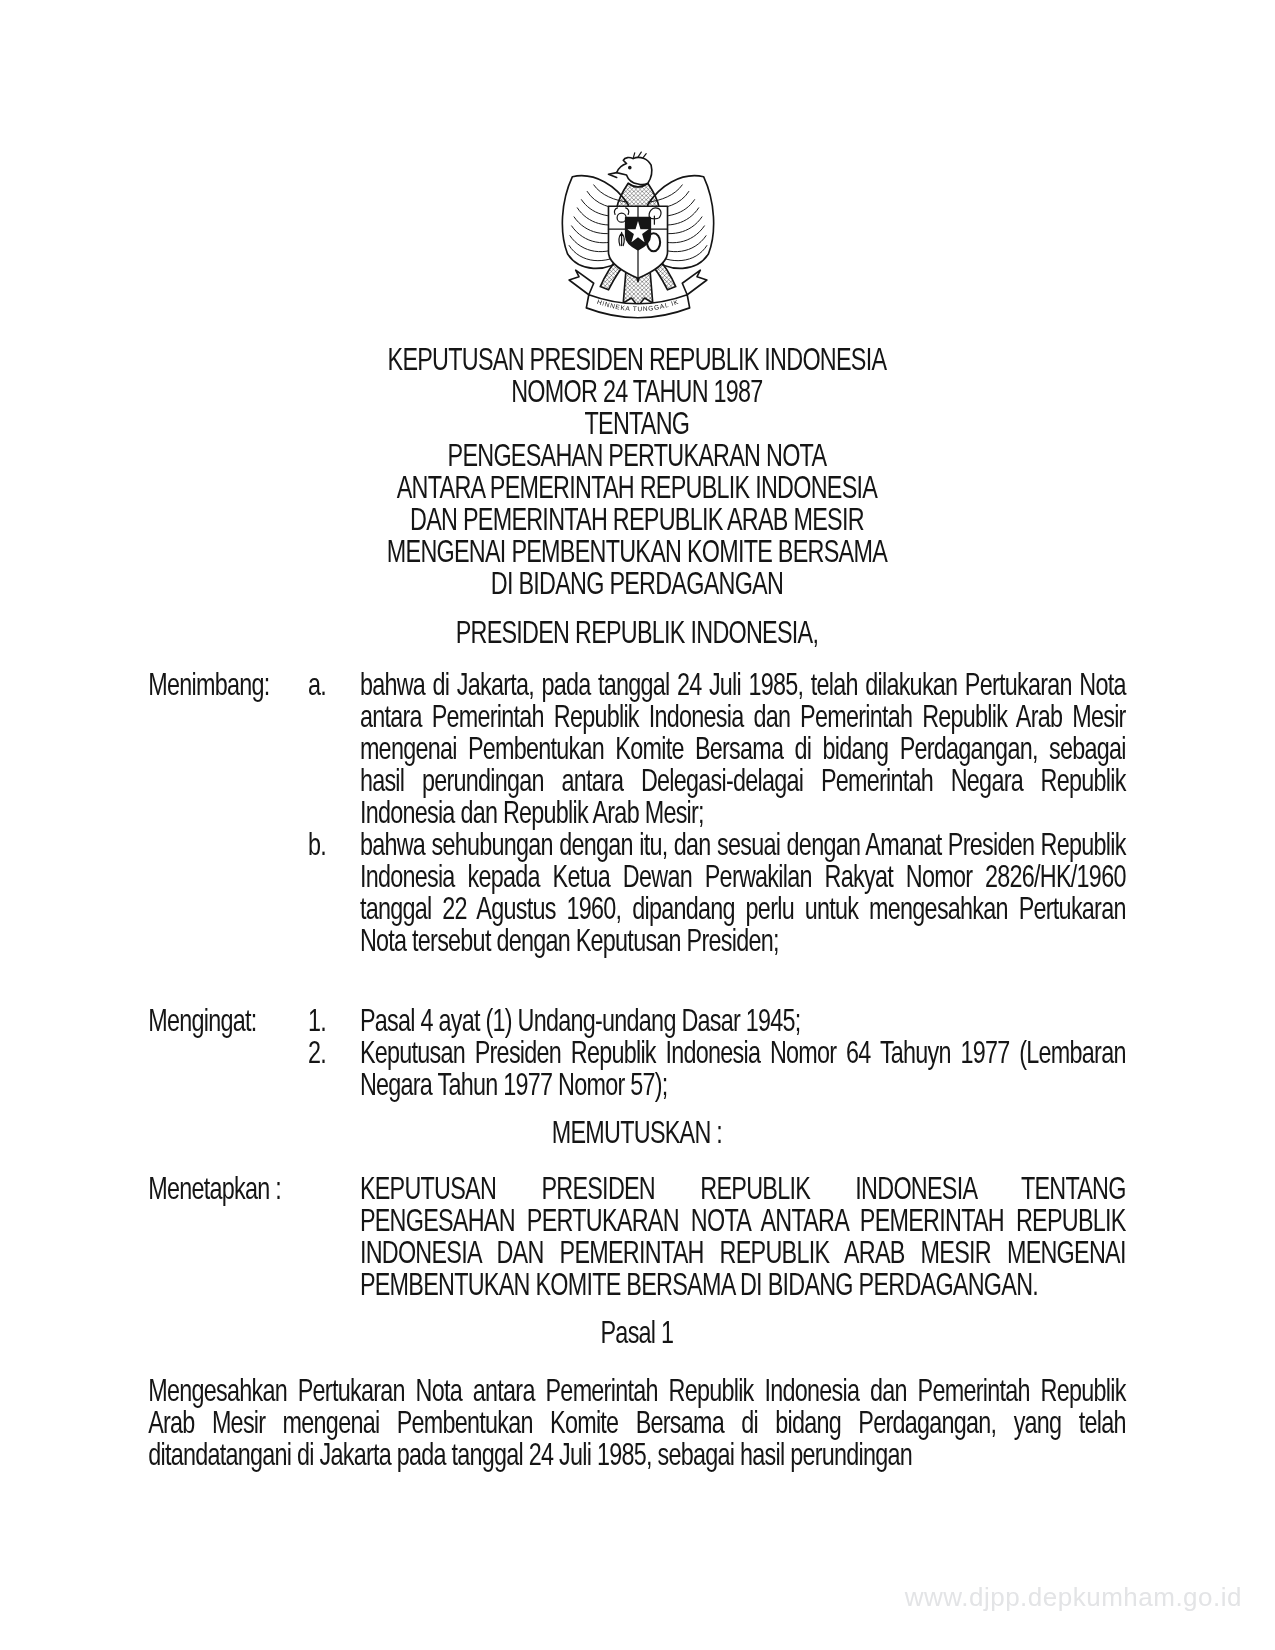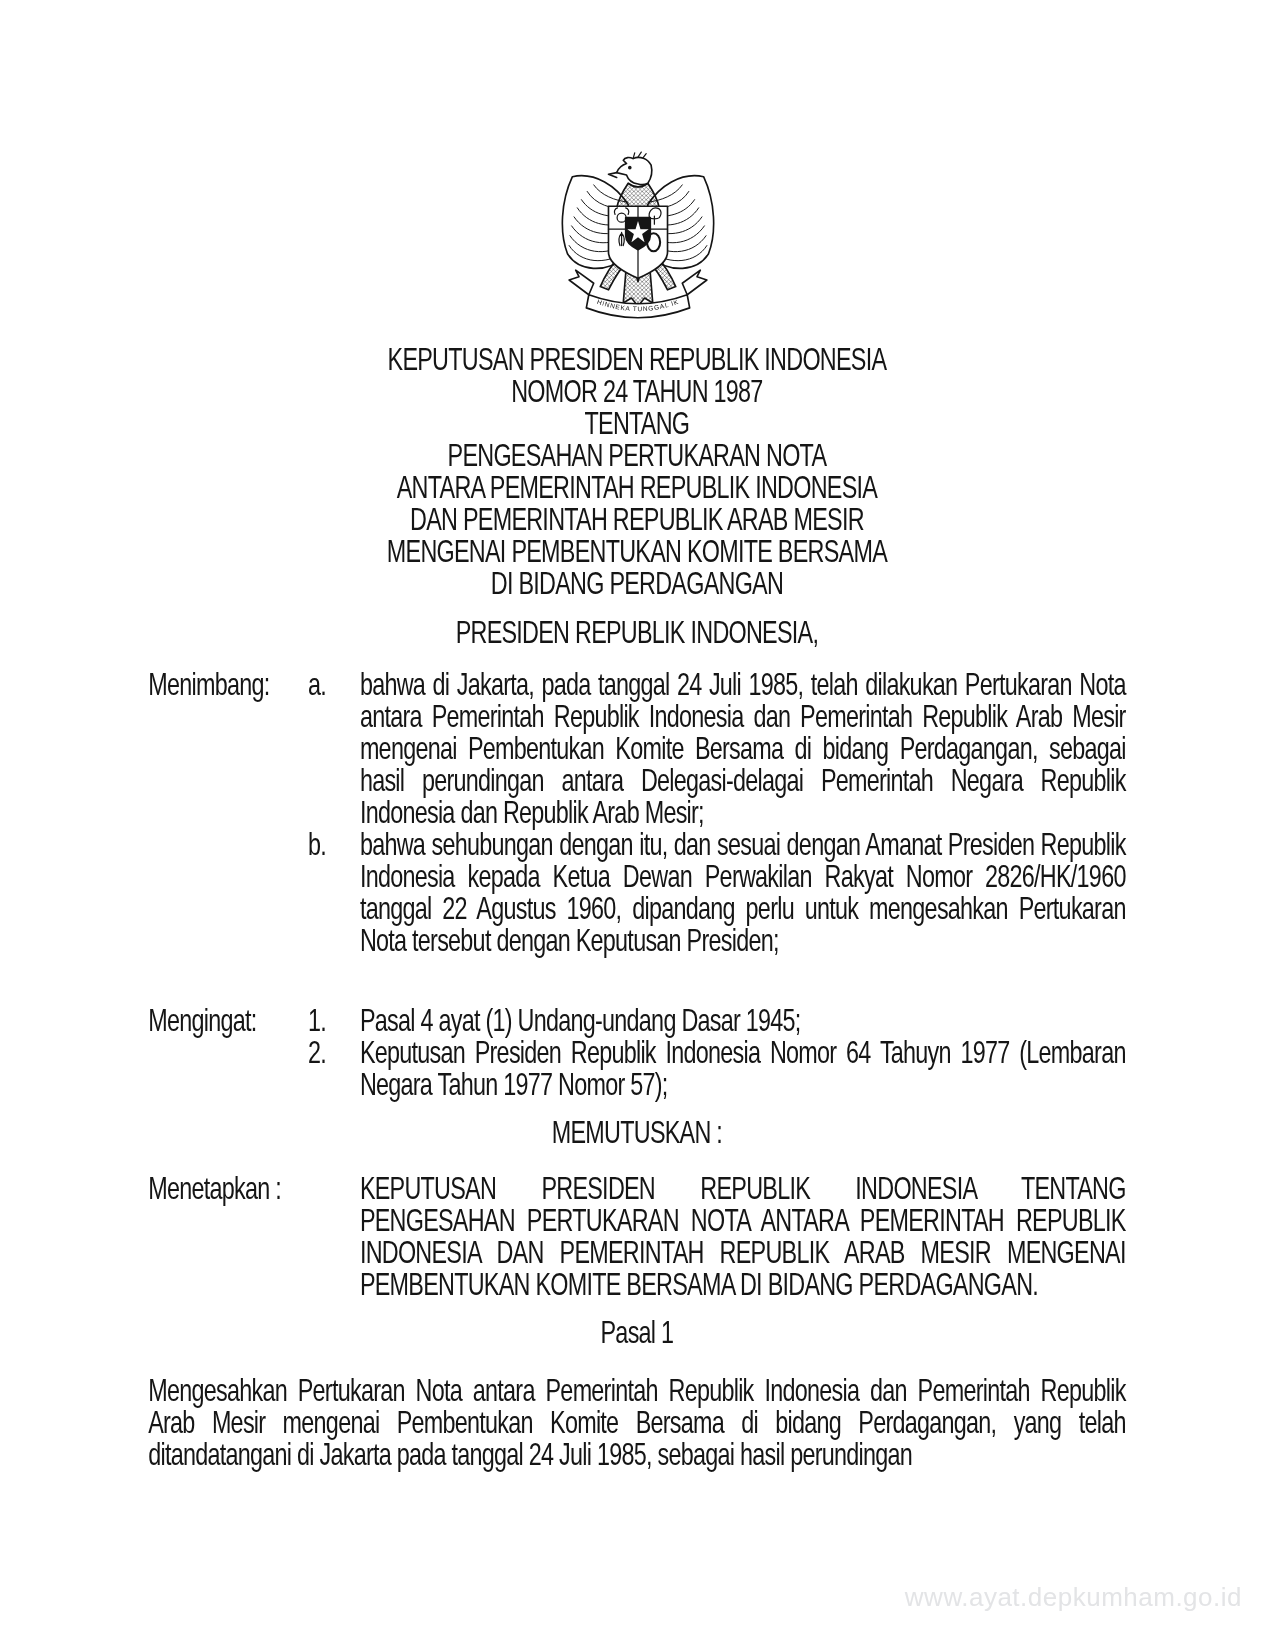--- a/index.html
+++ b/index.html
@@ -140,15 +140,15 @@
         <div class="tx2">KEPUTUSAN PRESIDEN REPUBLIK INDONESIA TENTANG PENGESAHAN PERTUKARAN NOTA ANTARA PEMERINTAH REPUBLIK INDONESIA DAN PEMERINTAH REPUBLIK ARAB MESIR MENGENAI PEMBENTUKAN KOMITE BERSAMA DI BIDANG PERDAGANGAN.</div>
       </div>
 
       <div class="pasal-heading">Pasal 1</div>
 
       <div class="pasal-body">Mengesahkan Pertukaran Nota antara Pemerintah Republik Indonesia dan Pemerintah Republik Arab Mesir mengenai Pembentukan Komite Bersama di bidang Perdagangan, yang telah ditandatangani di Jakarta pada tanggal 24 Juli 1985, sebagai hasil perundingan</div>
 
     </div>
   </div>
 
-  <div class="watermark">www.ayat.depkumham.go.id</div>
+  <div class="watermark">www.djpp.depkumham.go.id</div>
 
 </div>
 
 </body></html>

